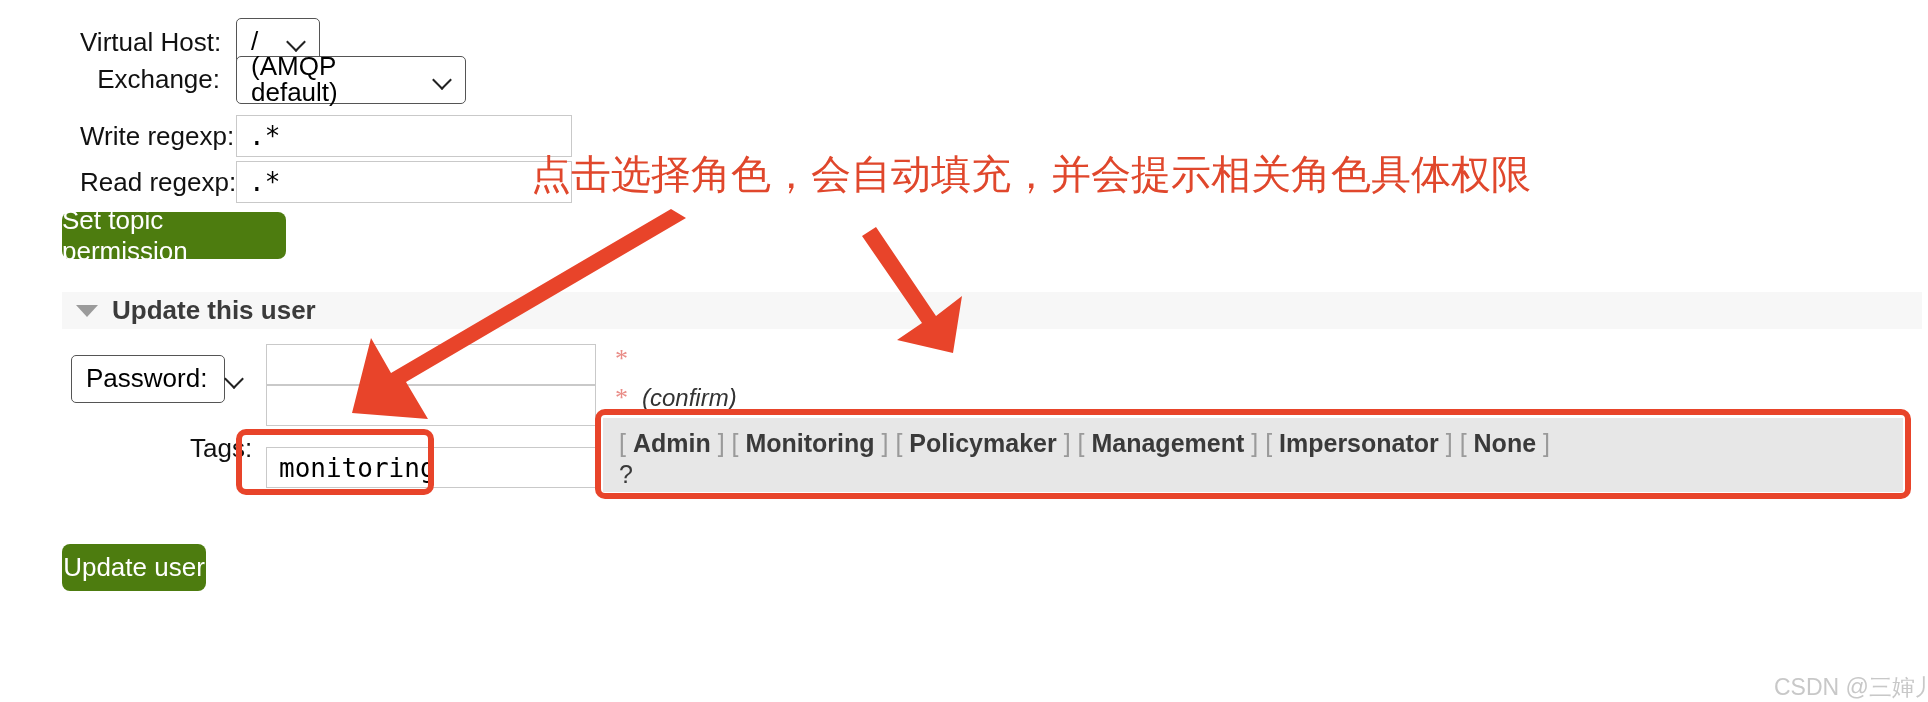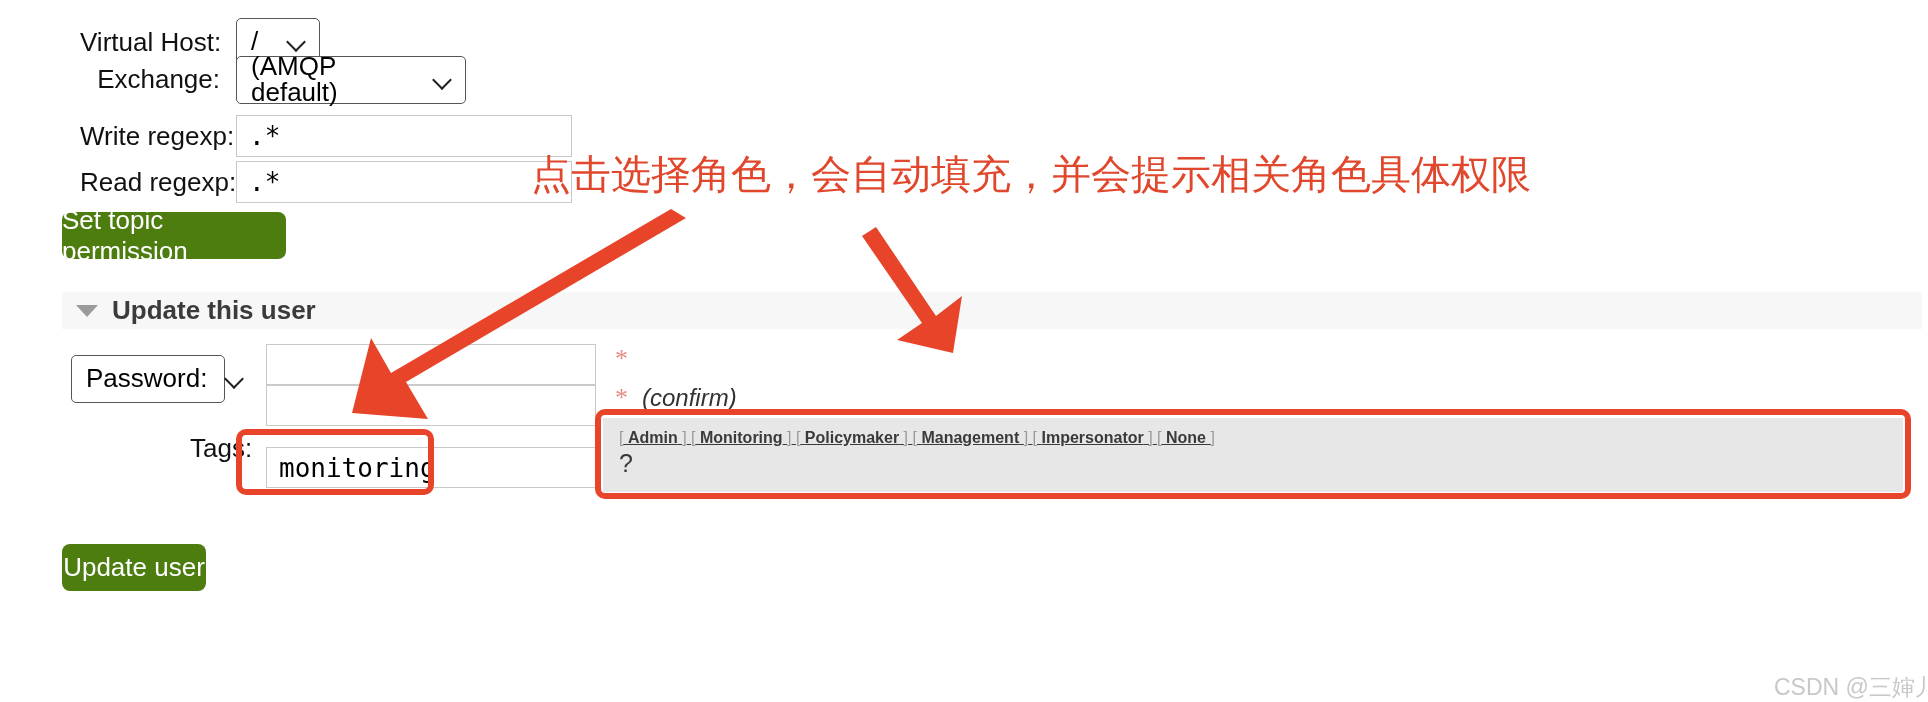--- a/index.html
+++ b/index.html
@@ -129,24 +129,23 @@
 
   
   .roles-box {
     position: absolute;
     background: #e7e7e7;
     box-sizing: border-box;
     padding: 10px 16px 8px 16px;
     color: #3a3a3a;
   }
   .roles-line {
-    font-size: 16px;
+    font-size: 25px;
     white-space: nowrap;
     line-height: 1.25;
-    text-decoration: underline;
   }
   .roles-line .brk { color: #9a9a9a; font-weight: normal; }
   .roles-line .role { font-weight: bold; color: #3a3a3a; cursor: pointer; }
   .roles-q {
     font-size: 25px;
     color: #3a3a3a;
     line-height: 1.25;
     cursor: pointer;
   }
 

